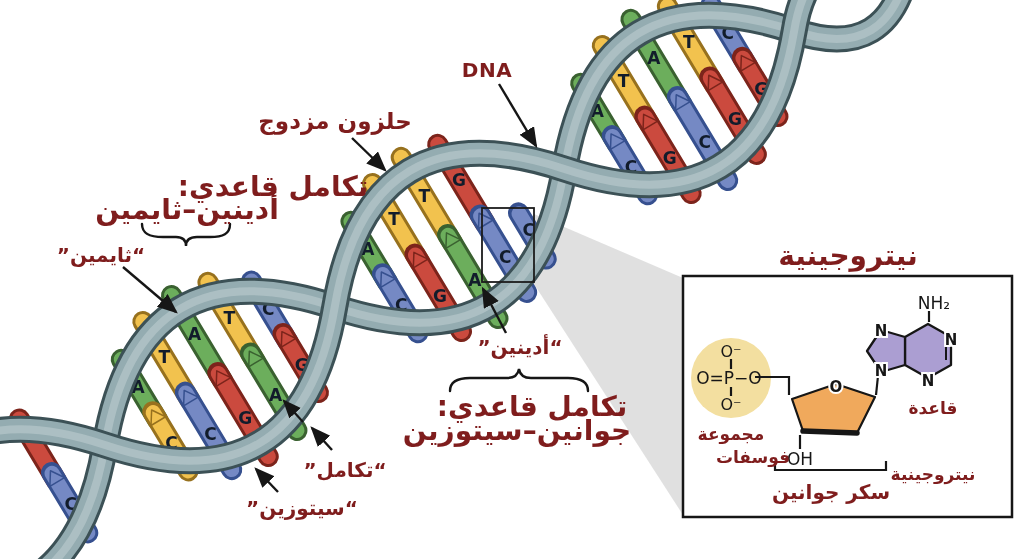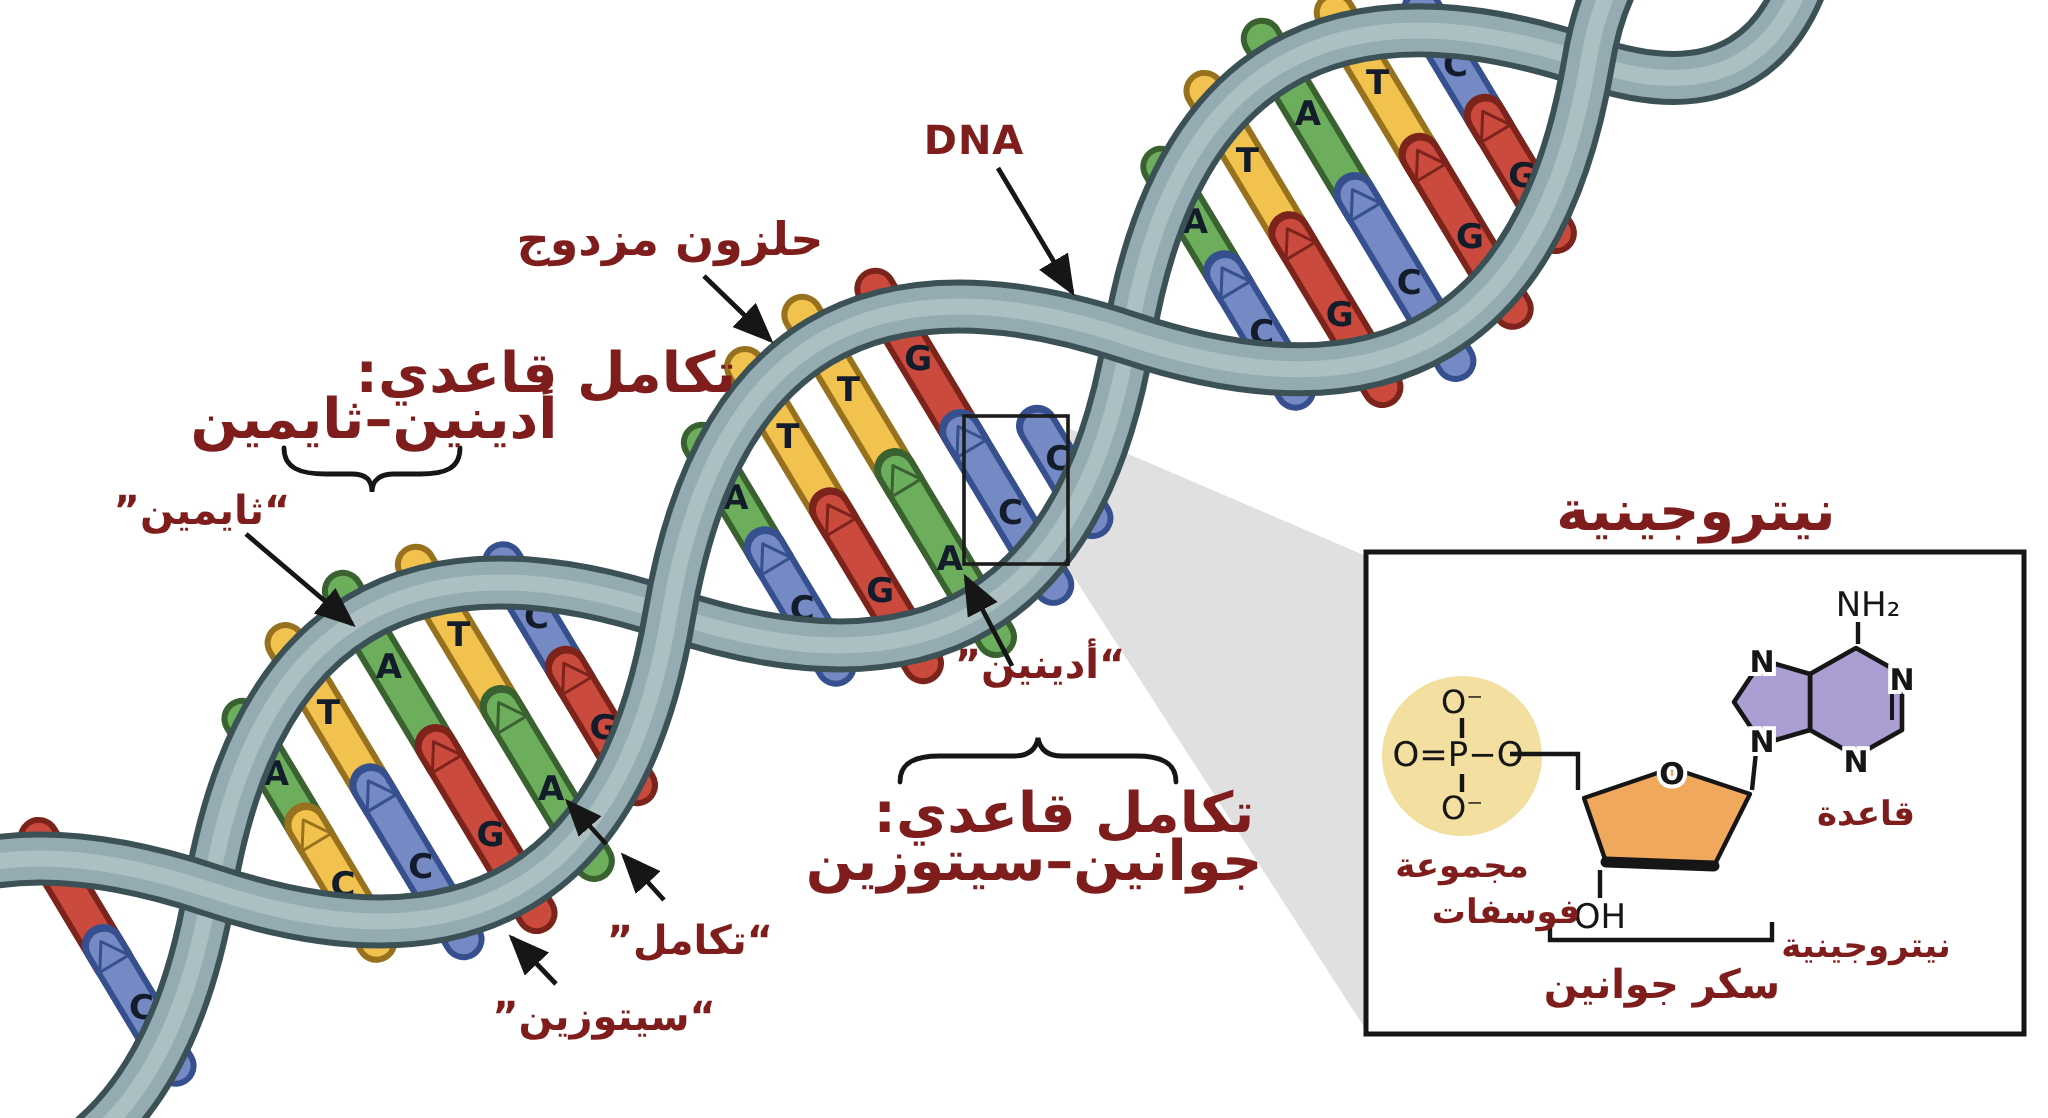--- a/index.html
+++ b/index.html
@@ -281,21 +281,21 @@
     <text x="928" y="381" text-anchor="middle" dominant-baseline="central" font-size="15" font-weight="bold" fill="#161616" stroke="#ffffff" stroke-width="4" paint-order="stroke">N</text>
     <text x="881" y="331" text-anchor="middle" dominant-baseline="central" font-size="15" font-weight="bold" fill="#161616" stroke="#ffffff" stroke-width="4" paint-order="stroke">N</text>
     <text x="881" y="371" text-anchor="middle" dominant-baseline="central" font-size="15" font-weight="bold" fill="#161616" stroke="#ffffff" stroke-width="4" paint-order="stroke">N</text>
   </svg>
 
   <div class="lbl lat" style="left:487px;top:70px;">DNA</div>
   <div class="lbl f23" style="left:335px;top:121px;" dir="rtl">حلزون مزدوج</div>
   <div class="lbl f21" style="left:273px;top:187px;" dir="rtl">تكامل قاعدي:</div>
   <div class="lbl f21" style="left:187px;top:210px;" dir="rtl">أدينين–ثايمين</div>
   <div class="lbl f20" style="left:101px;top:255px;" dir="rtl">“ثايمين”</div>
-  <div class="lbl f20" style="left:520px;top:332px;" dir="rtl">“أدينين”</div>
+  <div class="lbl f20" style="left:520px;top:347px;" dir="rtl">“أدينين”</div>
   <div class="lbl f21" style="left:532px;top:407px;" dir="rtl">تكامل قاعدي:</div>
   <div class="lbl f21" style="left:517px;top:431px;" dir="rtl">جوانين–سيتوزين</div>
   <div class="lbl f20" style="left:345px;top:470px;" dir="rtl">“تكامل”</div>
   <div class="lbl f20" style="left:302px;top:508px;" dir="rtl">“سيتوزين”</div>
 
   <div class="lbl f21" style="left:848px;top:256px;" dir="rtl">نيتروجينية</div>
   <div class="lbl f19" style="left:731px;top:434px;" dir="rtl">مجموعة</div>
   <div class="lbl f19" style="left:753px;top:457px;" dir="rtl">فوسفات</div>
   <div class="lbl f20" style="left:831px;top:492px;" dir="rtl">سكر جوانين</div>
   <div class="lbl f19" style="left:933px;top:408px;" dir="rtl">قاعدة</div>

